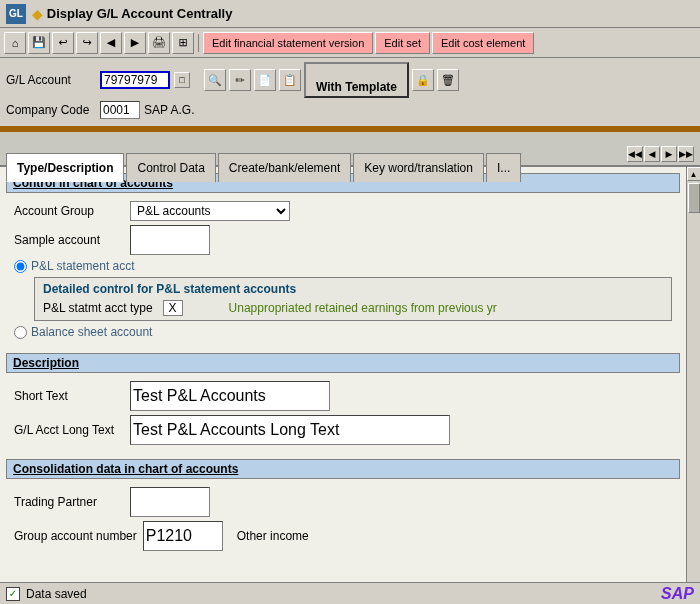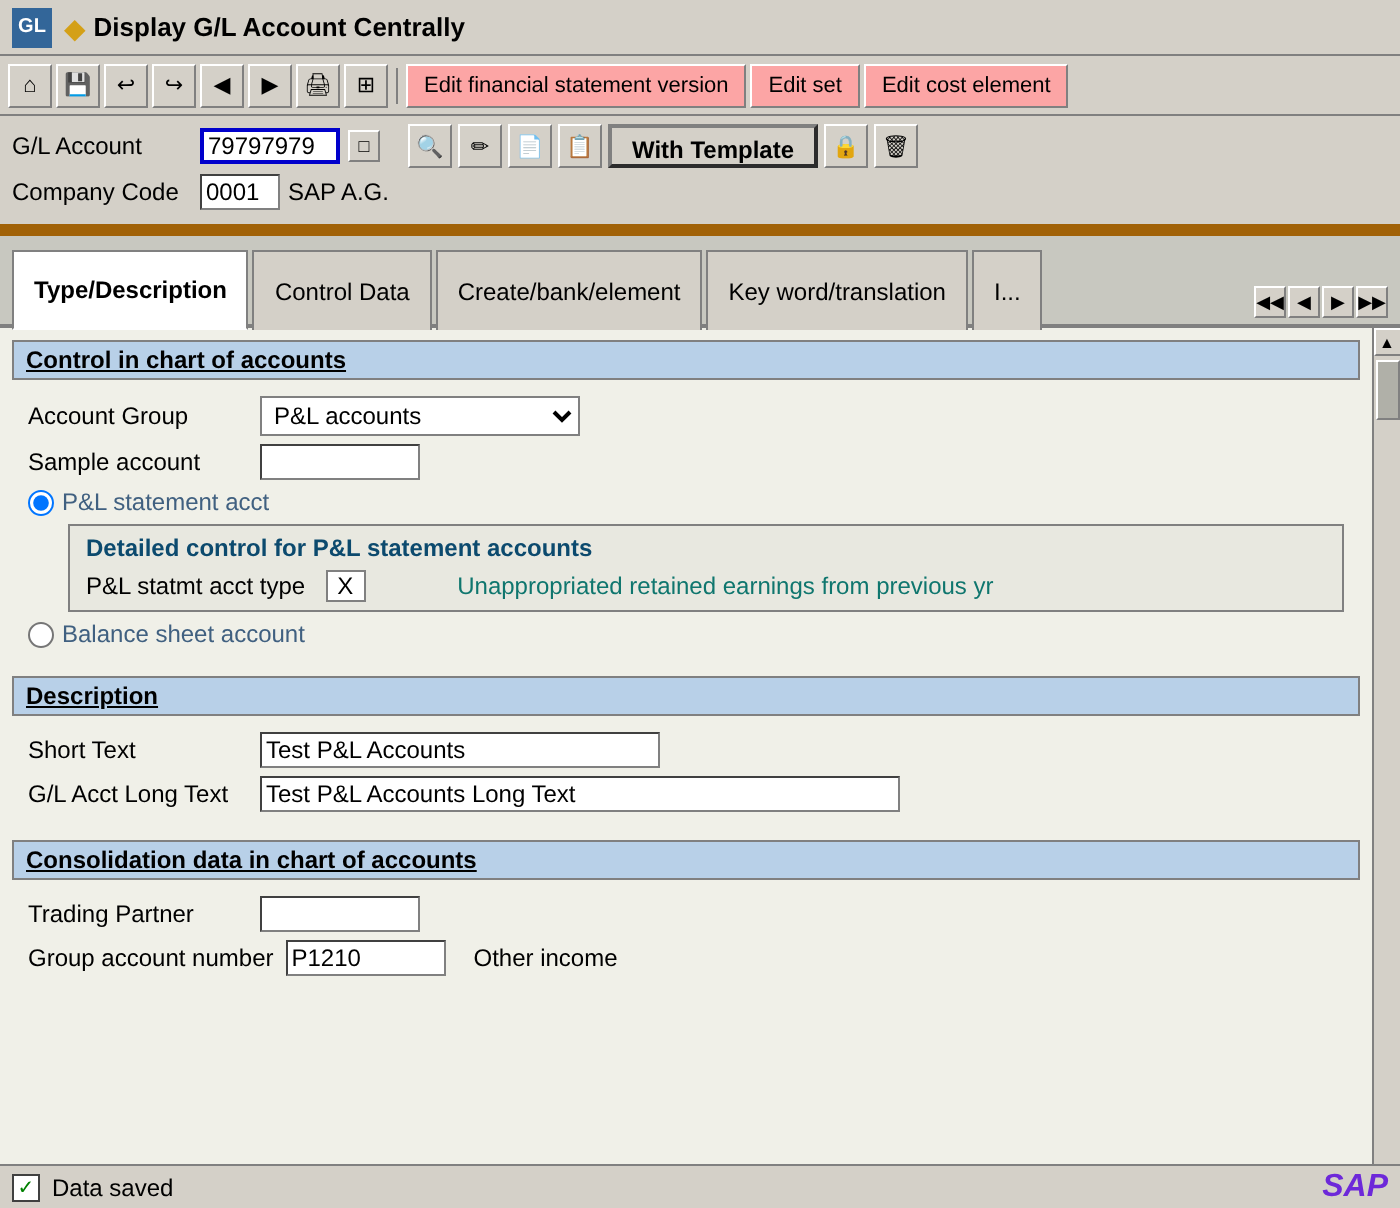--- a/index.html
+++ b/index.html
@@ -130,49 +130,49 @@
 
     
     .field-toolbar-right {
       display: flex;
       align-items: center;
       gap: 3px;
       margin-left: 10px;
     }
     .with-template-btn {
       height: 22px;
-      padding: 4px 10px;
+      padding: 16px 10px;
       background: #d4d0c8;
       border: 2px outset #808080;
       cursor: pointer;
       font-size: 12px;
       font-weight: bold;
     }
 
     
     .tabs-bar {
       background: #c8c8c0;
       display: flex;
       align-items: flex-end;
       padding: 4px 6px 0 6px;
       border-bottom: 2px solid #808080;
       gap: 2px;
     }
     .tab {
-      height: 40px;
+      height: 29px;
       padding: 0 10px;
       background: #d4d0c8;
       border: 1px solid #808080;
       border-bottom: none;
       cursor: pointer;
       display: flex;
       align-items: center;
       font-size: 12px;
       position: relative;
-      top: 3px;
+      top: 17px;
     }
     .tab.active {
       background: #ffffff;
       border-bottom: 1px solid white;
       font-weight: bold;
       z-index: 1;
     }
     .tab-nav-btns {
       margin-left: auto;
       display: flex;
@@ -215,27 +215,27 @@
       align-items: center;
       margin-bottom: 4px;
       gap: 6px;
     }
     .form-label {
       min-width: 110px;
       font-size: 12px;
       color: #000;
     }
     .form-input {
-      height: 18px;
+      height: 30px;
       border: 1px solid #808080;
       border-top-color: #404040;
       border-left-color: #404040;
       background: white;
       padding: 0 2px;
-      font-size: 12px;
+      font-size: 16px;
     }
     .form-select {
       height: 20px;
       border: 1px solid #808080;
       background: white;
       font-size: 12px;
       padding: 0 2px;
       min-width: 160px;
     }
 
@@ -277,21 +277,21 @@
       background: white;
       width: 20px;
       height: 16px;
       display: inline-flex;
       align-items: center;
       justify-content: center;
       font-size: 12px;
     }
     .pl-type-desc {
       font-size: 12px;
-      color: #0f766e;
+      color: #4d7c0f;
       padding-left: 36px;
     }
 
     
     .status-bar {
       position: fixed;
       bottom: 0;
       left: 0;
       width: 700px;
       height: 22px;

